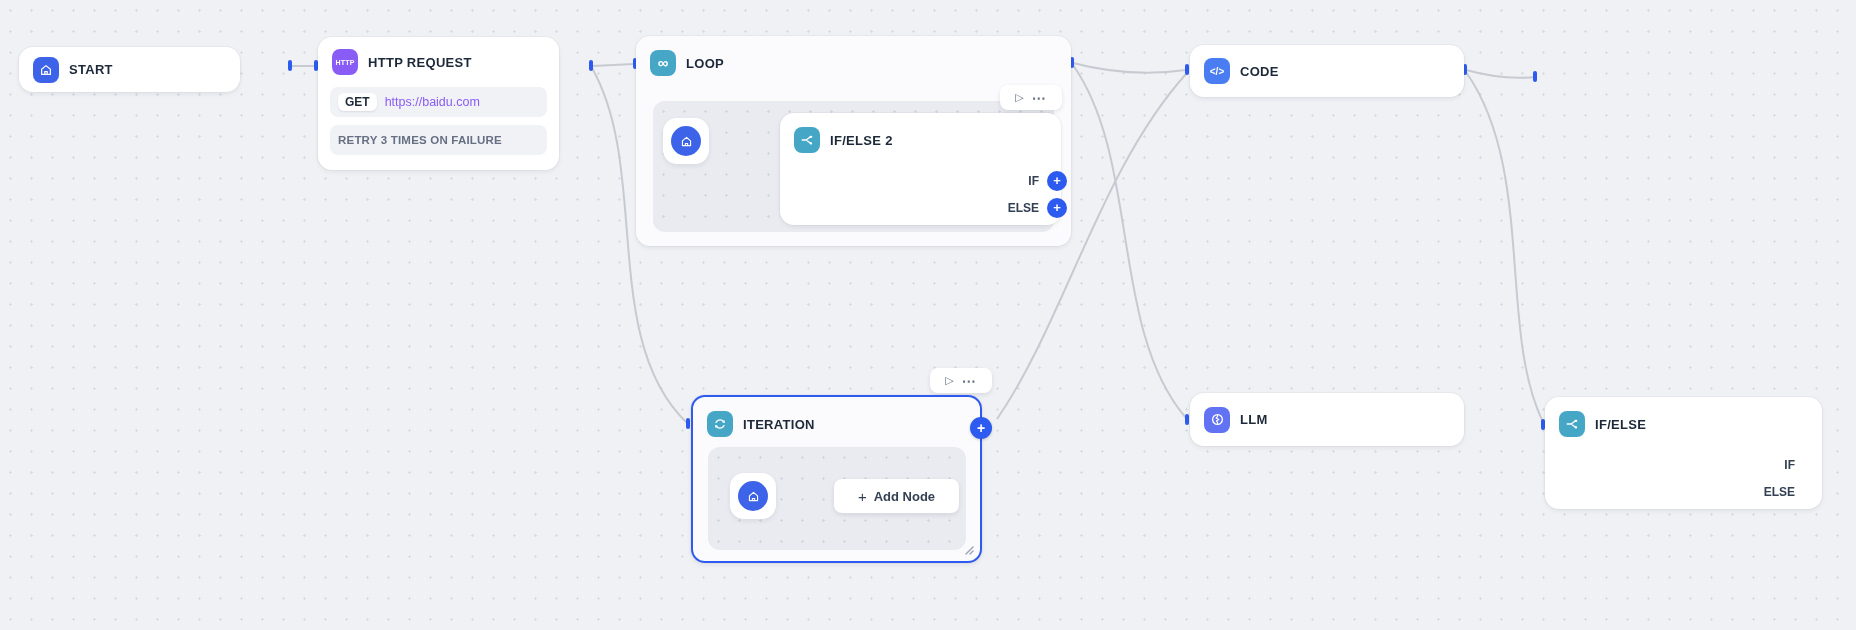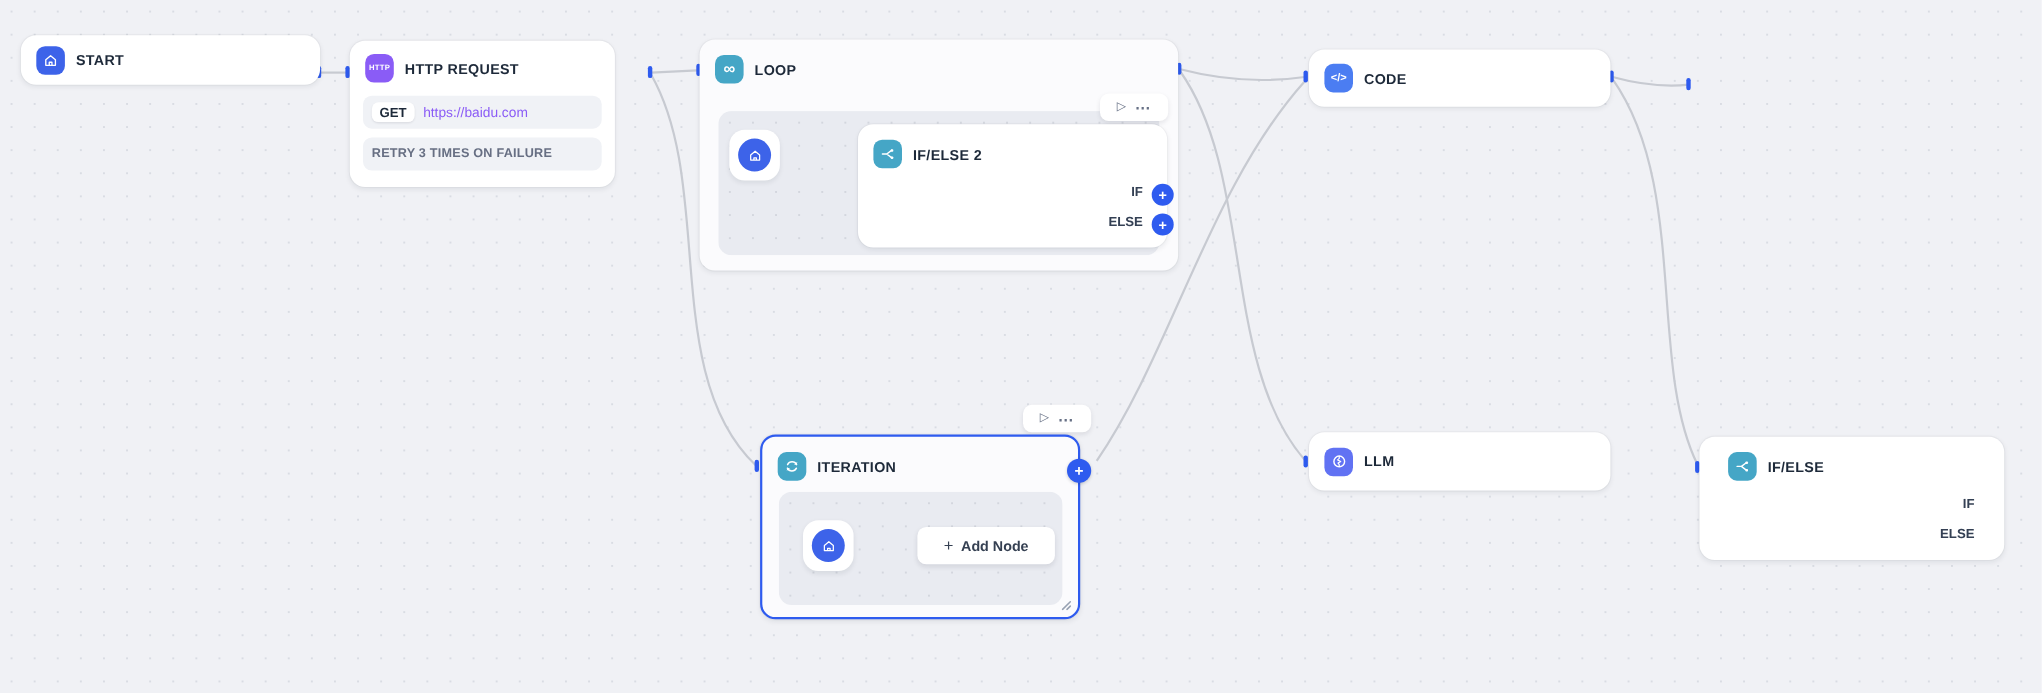--- a/index.html
+++ b/index.html
@@ -46,21 +46,21 @@
   }
   .start-tile {
     position:absolute; width:46px; height:46px; background:#fff; border-radius:14px;
     box-shadow:0 2px 5px rgba(16,24,40,.08); display:flex; align-items:center; justify-content:center;
   }
   .start-tile .circle {
     width:30px; height:30px; border-radius:50%; background:#3d63e9;
     display:flex; align-items:center; justify-content:center; color:#fff;
   }
   .branch-row {
-    display:flex; justify-content:flex-end; gap:8px;
+    display:flex; align-items:center; justify-content:flex-end; gap:8px;
     height:27px; position:relative;
   }
   .branch-label { font-size:12px; font-weight:700; color:#344054; }
   .plus-btn {
     width:20px; height:20px; border-radius:50%; background:#2e5bef; color:#fff;
     display:flex; align-items:center; justify-content:center;
     font-size:13px; font-weight:700; line-height:1; flex:0 0 auto;
   }
   .hover-pill {
     position:absolute; background:#fff; border-radius:8px; height:25px; width:62px;
@@ -113,21 +113,21 @@
       <rect x="1533" y="71" width="4" height="11" rx="2"></rect>
       <rect x="1185" y="414" width="4" height="11" rx="2"></rect>
       <rect x="1541" y="419" width="4" height="11" rx="2"></rect>
       <rect x="686" y="418" width="4" height="11" rx="2"></rect>
       <rect x="706" y="135" width="4" height="11" rx="2"></rect>
       <rect x="774" y="135" width="4" height="11" rx="2"></rect>
       <rect x="827" y="490" width="4" height="11" rx="2"></rect>
     </g>
   </svg>
 
-  <div class="node" style="left:19px; top:32px; width:272px; height:45px;">
+  <div class="node" style="left:19px; top:47px; width:221px; height:45px;">
     <div class="node-header" style="height:45px;">
       <div class="node-icon icon-start">
         <svg width="14" height="14" viewBox="0 0 16 16">
             <path d="M3 7.2 L8 3 L13 7.2 V13 H3 Z M6.6 13 V9.8 H9.4 V13" stroke="#fff" stroke-width="1.4" fill="none" stroke-linejoin="round"></path>
           </svg>
       </div>
       <span class="node-title">START</span>
     </div>
   </div>
 
@@ -237,21 +237,21 @@
         <svg width="15" height="15" viewBox="0 0 16 16">
             <circle cx="8" cy="8" r="5.2" stroke="#fff" stroke-width="1.4" fill="none"></circle>
             <path d="M8 2.8 V5 L6.4 6.5 L9.4 8 L6.8 9.6 L8 11 V13.2" stroke="#fff" stroke-width="1.2" fill="none" stroke-linejoin="round"></path>
           </svg>
       </div>
       <span class="node-title">LLM</span>
     </div>
   </div>
 
   <div class="node" style="left:1545px; top:397px; width:277px; height:112px;">
-    <div class="node-header" style="height:54px;margin-left:12px;">
+    <div class="node-header" style="height:54px;">
       <div class="node-icon icon-teal">
         <svg width="14" height="14" viewBox="0 0 16 16">
             <path d="M2.5 8 H7 M7 8 L12 4.2 M7 8 L12 11.8" stroke="#fff" stroke-width="1.5" fill="none" stroke-linecap="round"></path>
             <rect x="11.2" y="3" width="2.6" height="2.6" rx="0.8" fill="#fff"></rect>
             <rect x="11.2" y="10.6" width="2.6" height="2.6" rx="0.8" fill="#fff"></rect>
           </svg>
       </div>
       <span class="node-title">IF/ELSE</span>
     </div>
     <div class="branch-row" style="padding-right:27px;">

